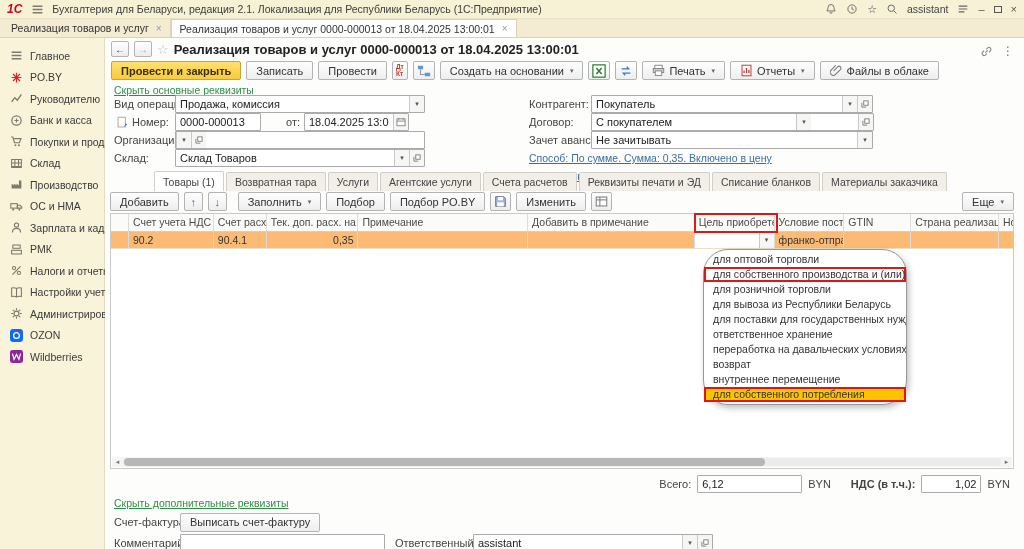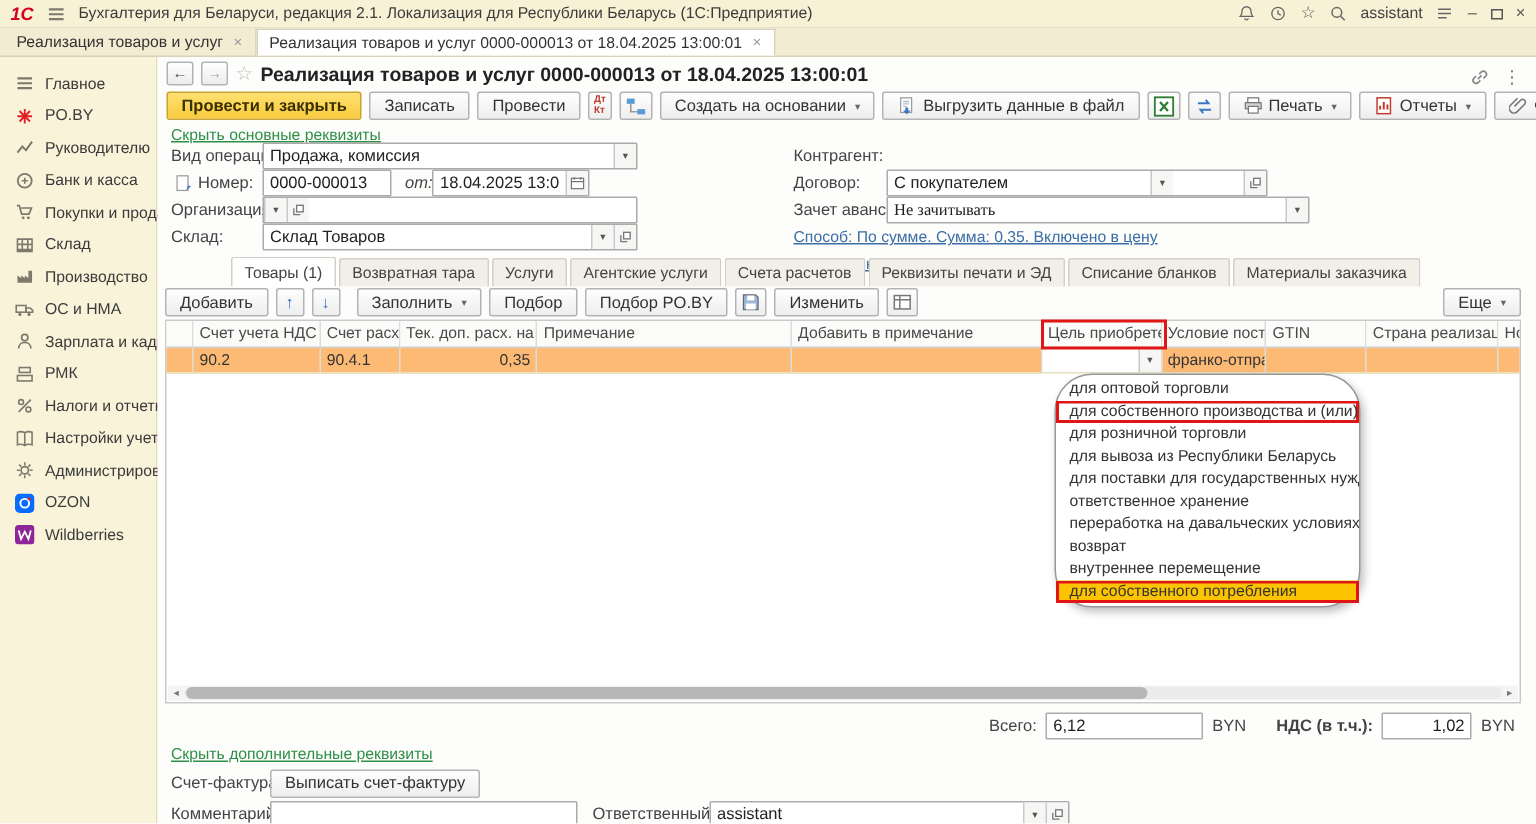--- a/index.html
+++ b/index.html
@@ -302,28 +302,20 @@
           <svg width="14" height="14" viewBox="0 0 16 16">
             <rect x="1" y="2" width="6" height="4" fill="#5b9bd5"></rect>
             <path d="M4 6v6h5" fill="none" stroke="#999" stroke-width="1.2"></path>
             <rect x="9" y="10" width="6" height="4" fill="#5b9bd5"></rect>
           </svg>
         </button>
       <button class="btn">
           <span>Создать на основании</span>
           <span class="caret">▾</span>
         </button>
-      <button class="btn">
-          <svg width="13" height="13" viewBox="0 0 16 16">
-            <rect x="3" y="1.5" width="9" height="12" fill="#fff" stroke="#999"></rect>
-            <path d="M5 4.5h5M5 6.5h5M5 8.5h3" stroke="#aebecd" stroke-width="1.1"></path>
-            <path d="M8 15l3.2-3.2h-2V9.5H6.8v2.3h-2z" fill="#3a78c2"></path>
-          </svg>
-          <span>Выгрузить данные в файл</span>
-        </button>
       <button class="btn icon">
           <svg width="14" height="14" viewBox="0 0 16 16">
             <rect x="1" y="1" width="14" height="14" fill="#fff" stroke="#2e7d32" stroke-width="1.4"></rect>
             <path d="M5 4.5 11 11.5M11 4.5 5 11.5" stroke="#2e7d32" stroke-width="1.7"></path>
           </svg>
         </button>
       <button class="btn icon">
           <svg width="14" height="14" viewBox="0 0 16 16">
             <path d="M3 5.5h8L9 3M13 10.5H5L7 13" fill="none" stroke="#3a78c2" stroke-width="1.5"></path>
           </svg>
@@ -359,47 +351,57 @@
 
     <div class="frow" style="top:57px;left:9px;">
       <span class="lbl" style="width:61px;">Вид операции:</span>
       <span class="fld" style="width:250px;">
           <input readonly="" value="Продажа, комиссия" style="">
           <span class="fbtn">▾</span>
         </span>
     </div>
     <div class="frow" style="top:57px;left:424px;">
       <span class="lbl" style="width:62px;">Контрагент:</span>
+      <span class="fld" style="width:282px;">
+          <input readonly="" value="Покупатель" style="">
+          <span class="fbtn">▾</span>
+          <span class="fbtn">
+            <svg width="10" height="10" viewBox="0 0 16 16">
+              <path d="M3 6v7h7" fill="none" stroke="#777" stroke-width="1.4"></path>
+              <rect x="6" y="3" width="7" height="7" fill="#fff" stroke="#777" stroke-width="1.4"></rect>
+            </svg>
+          </span>
+        </span>
     </div>
 
     <div class="frow" style="top:75px;left:9px;">
       <span class="side-ico" style="width:16px;">
           <svg width="13" height="13" viewBox="0 0 16 16">
             <rect x="2.5" y="1.5" width="9" height="12" fill="#fff" stroke="#999"></rect>
             <path d="M10 13.5 14 10l-2.2-.4.4-2.2z" fill="#3a78c2"></path>
           </svg>
         </span>
       <span class="lbl" style="width:45px;padding-left:2px;">Номер:</span>
       <span class="fld" style="width:86px;">
           <input readonly="" value="0000-000013" style="">
         </span>
-      <span class="lbl" style="margin-left:9px;width:18px;font-style:italic;">от:</span>
+      <span class="lbl" style="margin-left:25px;width:18px;">от:</span>
       <span class="fld" style="width:105px;">
           <input readonly="" value="18.04.2025 13:00:01" style="">
           <span class="fbtn">
             <svg width="10" height="10" viewBox="0 0 16 16">
               <rect x="1.5" y="3" width="13" height="11" fill="#fff" stroke="#777" stroke-width="1.3"></rect>
               <path d="M1.5 6.5h13M4.5 1.5v3M11.5 1.5v3" stroke="#777" stroke-width="1.3"></path>
             </svg>
           </span>
         </span>
     </div>
     <div class="frow" style="top:75px;left:424px;">
       <span class="lbl" style="width:62px;">Договор:</span>
-      <span class="fld" style="width:254px;gap:47px;">
+      <span class="fld" style="width:283px;gap:47px;">
           <input readonly="" value="С покупателем" style="">
           <span class="fbtn">▾</span>
           <span class="fbtn">
             <svg width="10" height="10" viewBox="0 0 16 16">
               <path d="M3 6v7h7" fill="none" stroke="#777" stroke-width="1.4"></path>
               <rect x="6" y="3" width="7" height="7" fill="#fff" stroke="#777" stroke-width="1.4"></rect>
             </svg>
           </span>
         </span>
     </div>
@@ -411,21 +413,21 @@
           <span class="fbtn">
             <svg width="10" height="10" viewBox="0 0 16 16">
               <path d="M3 6v7h7" fill="none" stroke="#777" stroke-width="1.4"></path>
               <rect x="6" y="3" width="7" height="7" fill="#fff" stroke="#777" stroke-width="1.4"></rect>
             </svg>
           </span>
         </span>
     </div>
     <div class="frow" style="top:93px;left:424px;">
       <span class="lbl" style="width:62px;">Зачет аванса:</span>
-      <span class="fld" style="width:282px;font-family:Liberation Serif, serif;">
+      <span class="fld" style="width:282px;">
           <input readonly="" value="Не зачитывать" style="">
           <span class="fbtn">▾</span>
         </span>
     </div>
 
     <div class="frow" style="top:111px;left:9px;">
       <span class="lbl" style="width:61px;">Склад:</span>
       <span class="fld" style="width:250px;">
           <input readonly="" value="Склад Товаров" style="">
           <span class="fbtn">▾</span>

